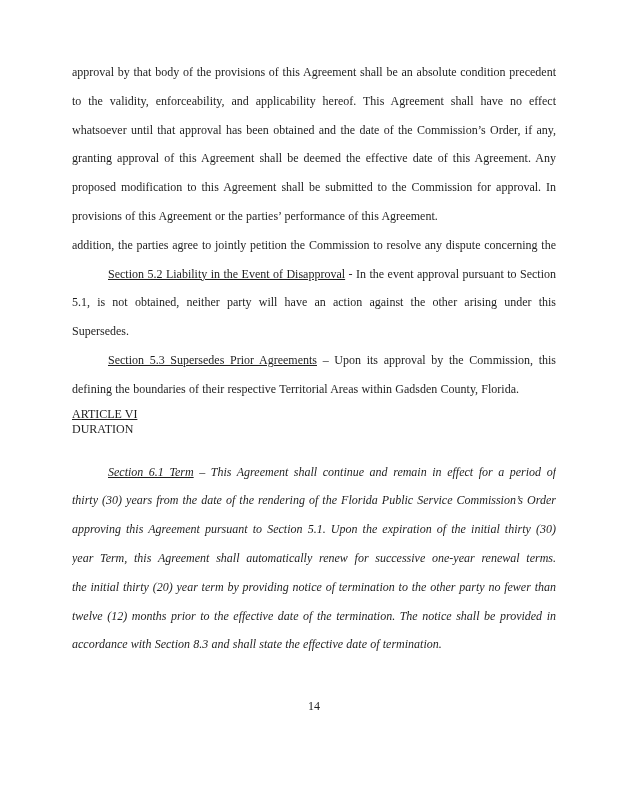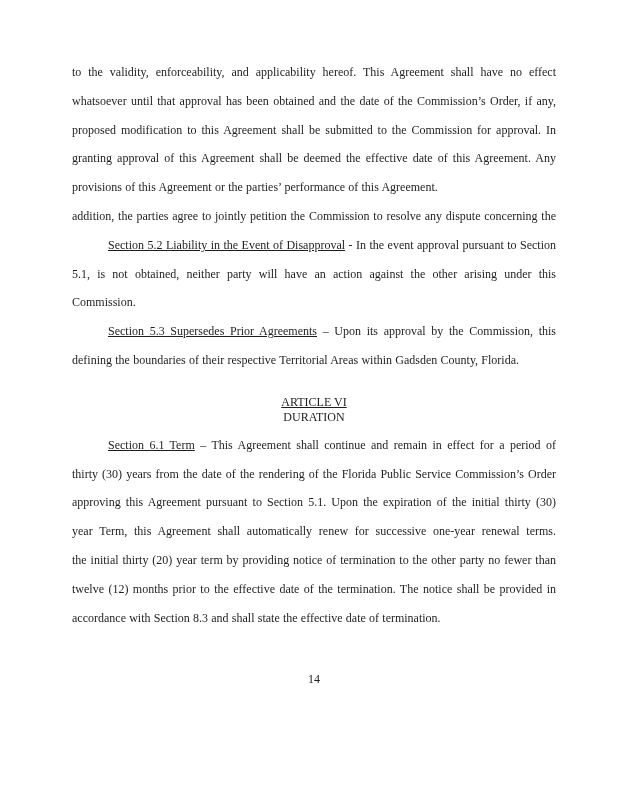--- a/index.html
+++ b/index.html
@@ -25,47 +25,48 @@
     text-align-last: justify;
     line-height: 28.8px;
     height: 28.8px;
     overflow: hidden;
     word-spacing: 0.02em;
   }
   .line.end { text-align-last: left; }
   .line.indent { text-indent: 36px; }
   .u { text-decoration: underline; }
   .article-heading {
-    text-align: center;
+    text-align: left;
     line-height: 15.5px;
-    margin-top: 20px;
+    margin-top: 3px;
   }
   .article-title { text-decoration: underline; }
-  .textblock.bottom { margin-top: 5px; }
+  .textblock.bottom { margin-top: 20px; font-style: italic; }
   .page-number {
     margin-top: 33px;
     text-align: center;
     line-height: 28.8px;
   }
 </style>
 </head>
 <body>
 
 <div class="page">
 
   <div class="textblock top">
+      <div class="line">approval by that body of the provisions of this Agreement shall be an absolute condition precedent</div>
       <div class="line">to the validity, enforceability, and applicability hereof. This Agreement shall have no effect</div>
       <div class="line">whatsoever until that approval has been obtained and the date of the Commission’s Order, if any,</div>
+      <div class="line">granting approval of this Agreement shall be deemed the effective date of this Agreement. Any</div>
       <div class="line">proposed modification to this Agreement shall be submitted to the Commission for approval. In</div>
-      <div class="line">granting approval of this Agreement shall be deemed the effective date of this Agreement. Any</div>
       <div class="line end">provisions of this Agreement or the parties’ performance of this Agreement.</div>
       <div class="line">addition, the parties agree to jointly petition the Commission to resolve any dispute concerning the</div>
       <div class="line indent"><span class="u">Section 5.2  Liability in the Event of Disapproval</span> - In the event approval pursuant to Section</div>
       <div class="line">5.1, is not obtained, neither party will have an action against the other arising under this</div>
-      <div class="line end">Commission.</div>
+      <div class="line end">Supersedes.</div>
       <div class="line indent"><span class="u">Section 5.3 Supersedes Prior Agreements</span> – Upon its approval by the Commission, this</div>
       <div class="line end">defining the boundaries of their respective Territorial Areas within Gadsden County, Florida.</div>
     </div>
 
   <div class="article-heading">
     <div class="article-title">ARTICLE VI</div>
     <div class="article-subtitle">DURATION</div>
   </div>
 
   <div class="textblock bottom">

